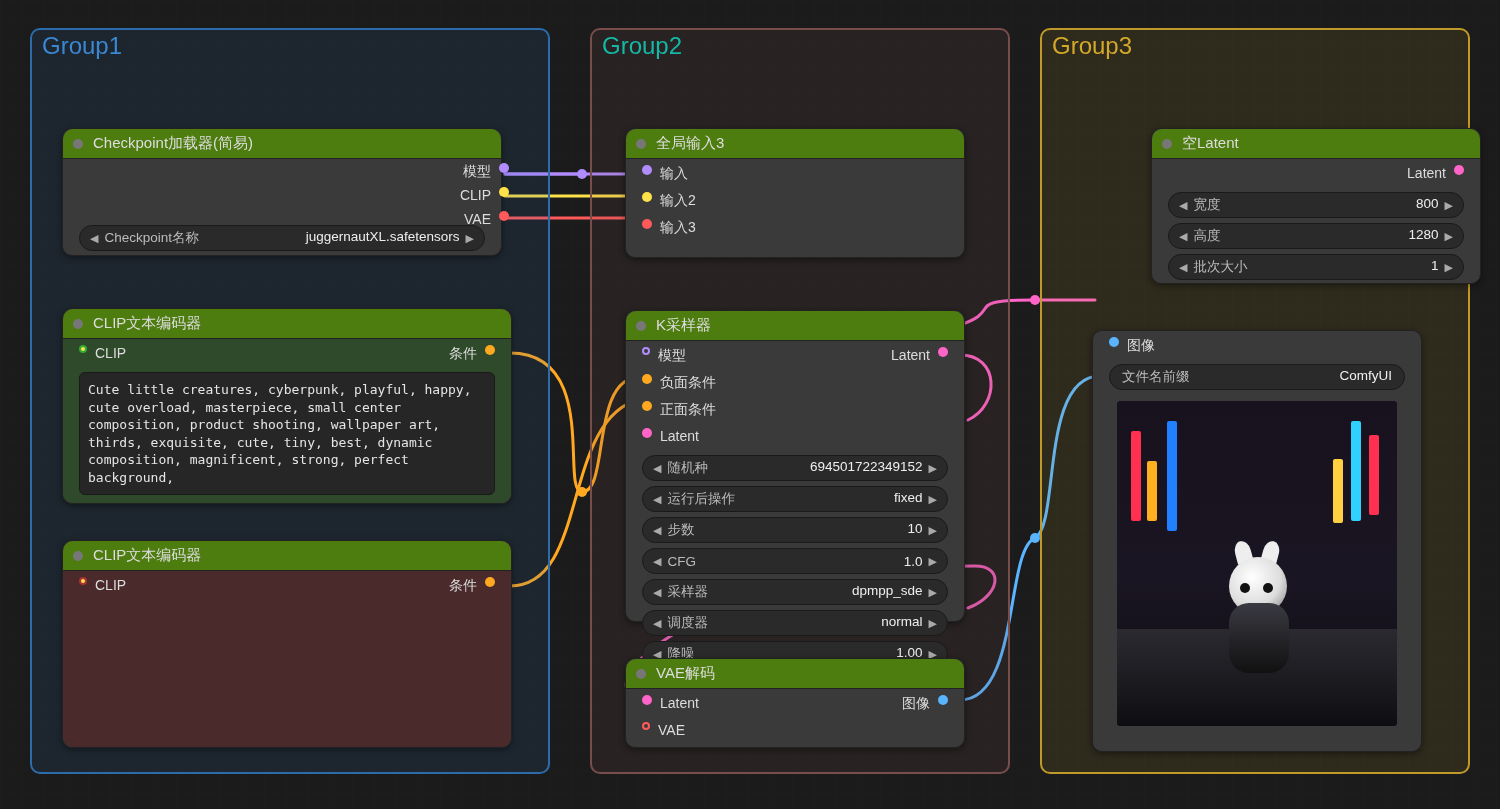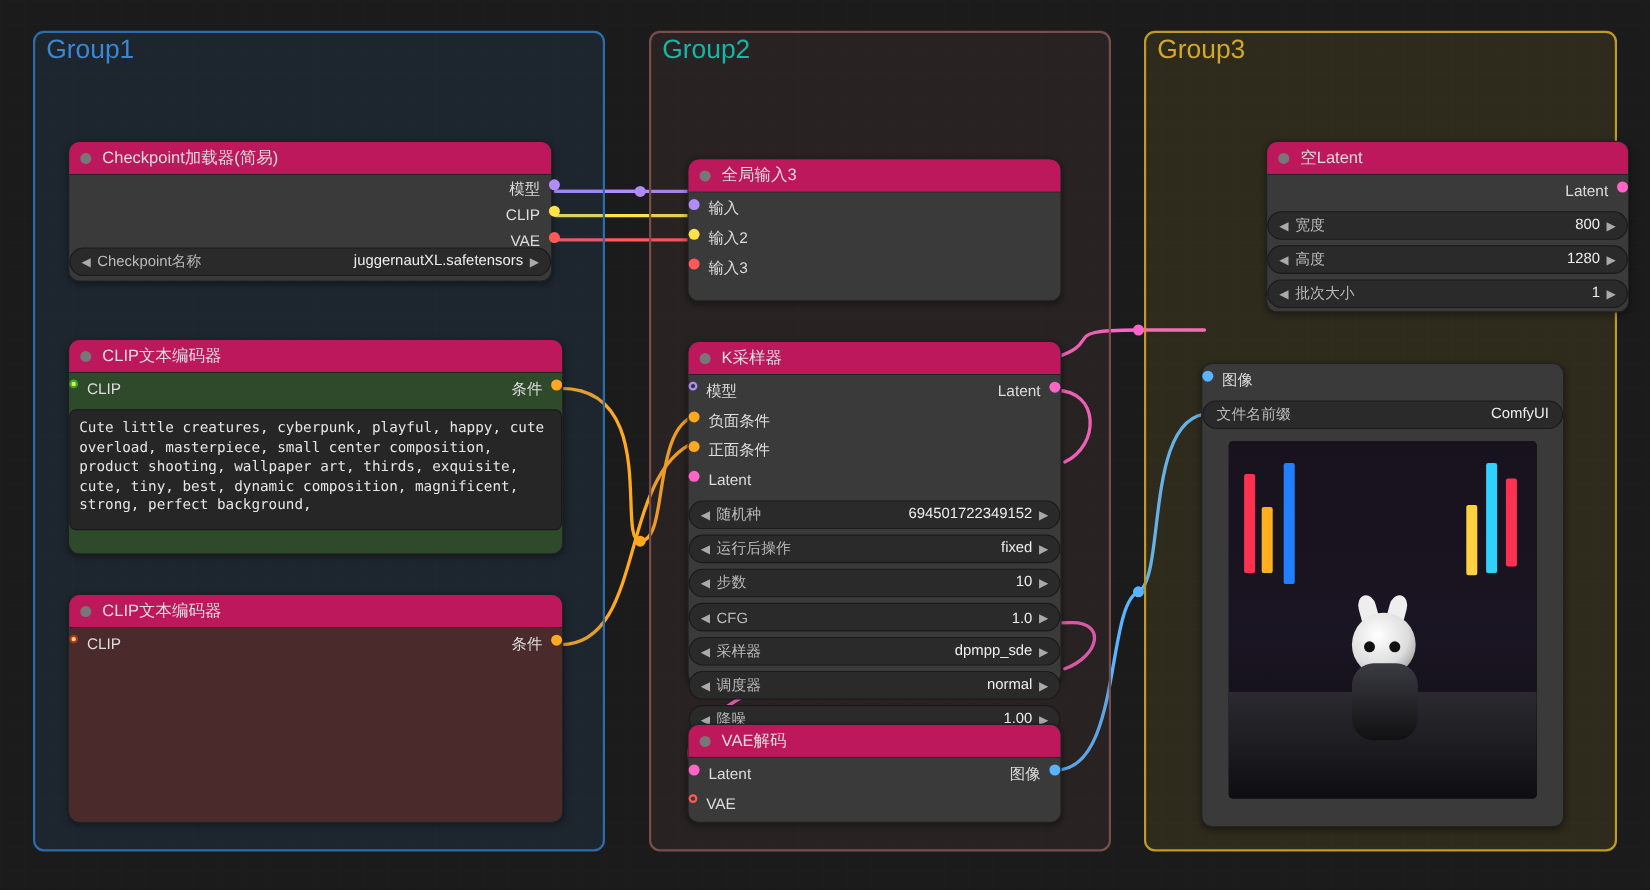--- a/index.html
+++ b/index.html
@@ -11,23 +11,23 @@
   .group-title{position:absolute;top:-2px;left:10px;font-size:24px;font-weight:500;padding:4px 0 2px 0}
   .g1{left:30px;top:28px;width:520px;height:746px;border-color:#2d6caa;background:rgba(45,108,170,.14)}
   .g1 .group-title{color:#3a87d4}
   .g2{left:590px;top:28px;width:420px;height:746px;border-color:#7a4d4d;background:rgba(122,77,77,.14)}
   .g2 .group-title{color:#14b8a6}
   .g3{left:1040px;top:28px;width:430px;height:746px;border-color:#c09a28;background:rgba(192,154,40,.12)}
   .g3 .group-title{color:#d4a92a}
 
   
   .node{position:absolute;background:#3a3a3a;border:1px solid #222;border-radius:10px;overflow:visible;box-shadow:0 2px 6px rgba(0,0,0,.4)}
-  .node-header{height:30px;border-bottom:1px solid #222;display:flex;align-items:center;padding:0 10px;font-size:15px;color:#ddd;background:#be185d;border-radius:10px 10px 0 0}
+  .node-header{height:30px;border-bottom:1px solid #222;display:flex;align-items:center;padding:0 10px;font-size:15px;color:#ddd;background:#4d7c0f;border-radius:10px 10px 0 0}
   .hdr-dot{width:10px;height:10px;border-radius:50%;background:#777;margin-right:10px}
-  .node-body{padding:6px 0;display:flex;flex-direction:column;gap:5px}
+  .node-body{padding:6px 16px;display:flex;flex-direction:column;gap:5px}
   
   .body-green{background:#2f4a2a;border-radius:0 0 10px 10px}
   .body-red{background:#4a2a2a;border-radius:0 0 10px 10px}
   
   .port-row{display:flex;align-items:flex-start;font-size:14px;color:#ddd;height:22px;position:relative}
   .port-row.right{justify-content:flex-end}
   .dot{width:10px;height:10px;border-radius:50%;display:inline-block;flex:0 0 auto}
   .dot.holo{background:transparent;border:2px solid currentColor;width:8px;height:8px}
   .dot.in{margin-right:8px}
   .dot.out{margin-left:8px}
@@ -167,21 +167,21 @@
           <span>CLIP</span>
         </div>
       <div class="port-row right">
           <span>条件</span>
           <span class="dot out c-cond"></span>
         </div>
     </div>
   </div>
 </div>
 
-<div class="node" style="left:625px;top:144px;width:340px;height:130px">
+<div class="node" style="left:625px;top:128px;width:340px;height:130px">
   <div class="node-header">
       <span class="hdr-dot"></span>
       <span>全局输入3</span>
     </div>
   <div class="node-body">
     <div class="port-row">
         <span class="dot in c-model"></span>
         <span>输入</span>
       </div>
     <div class="port-row">

